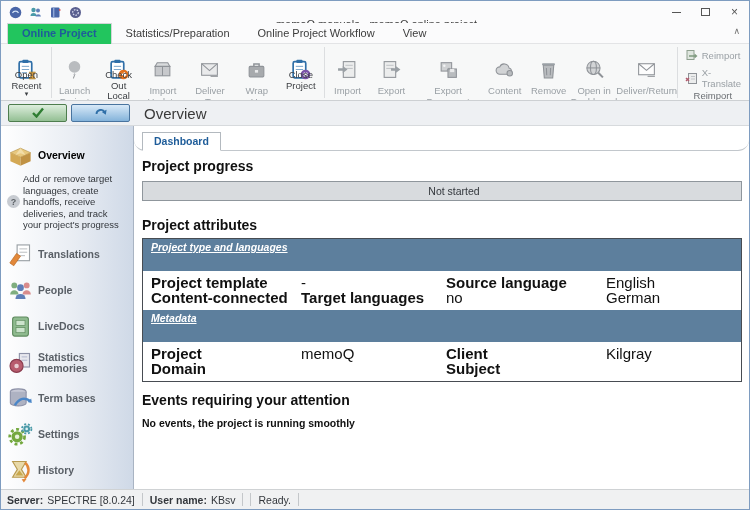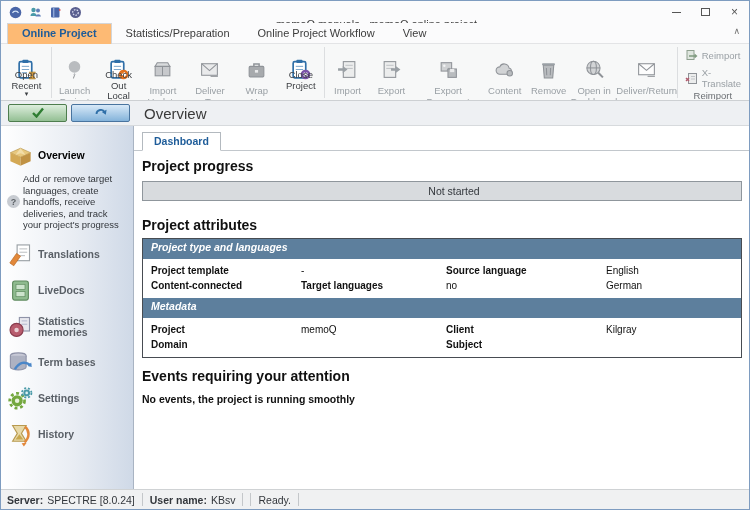--- a/index.html
+++ b/index.html
@@ -33,21 +33,21 @@
     height: 21px; flex: 0 0 21px;
     background: #fbfbfc;
     display: flex; align-items: flex-end;
     padding-left: 6px;
     font-size: 11px;
     border-bottom: 1px solid #e3e4e6;
     position: relative;
   }
   .rtab { padding: 3px 14px 4px 14px; color: #3c3c3c; }
   .rtab.selected {
-    background: #fdba74;
+    background: #22c55e;
     border: 1px solid #d3d5d8; border-bottom: none;
     color: #1e5c99; font-weight: bold;
     margin-bottom: -1px; padding-bottom: 5px; margin-top: 39px;
   }
   .ribbon-collapse { position: absolute; right: 9px; top: 3px; color: #777; font-size: 9px; }
 
   
   .ribbon {
     height: 57px; flex: 0 0 57px;
     background: #f7f8f8;
@@ -109,46 +109,46 @@
   .side-desc { display: flex; padding: 3px 4px 6px 6px; }
   .side-desc .qmark {
     width: 13px; height: 13px; flex: 0 0 13px; border-radius: 50%;
     background: #c7cbd1; color: #5c6166; font-size: 9px; font-weight: bold;
     display: flex; align-items: center; justify-content: center;
     align-self: center; margin-right: 3px;
   }
   .side-desc .dtext { font-size: 9.5px; color: #33373c; line-height: 11.5px; width: 100px; }
 
   .main { flex: 1; background: #fff; display: flex; flex-direction: column; min-width: 0; }
-  .dash-tabrow { padding: 5px 0 0 8px; border-bottom: 1px solid #c2c7cc; }
+  .dash-tabrow { padding: 5px 0 0 8px; border-bottom: 1px solid #c2c7cc; border-radius: 11px; }
   .dash-tab {
     display: inline-block; background: #fff;
     border: 1px solid #b3b9bf; border-bottom: 1px solid #fff;
     margin-bottom: -1px;
     padding: 2px 11px 3px 11px;
     font-size: 10.5px; font-weight: bold; color: #1e5c99;
   }
   .content { padding: 7px 7px 0 8px; font-size: 11px; color: #111; }
   .sec-heading { font-weight: bold; font-size: 14px; color: #111; }
   .progressbar {
     margin-top: 7px; height: 20px;
     background: #d8dbde; border: 1px solid #8f969c;
     display: flex; align-items: center; justify-content: center;
     font-size: 10.5px; color: #33373c; padding-left: 24px;
   }
   .attr-heading { margin-top: 16px; }
   .attr-table { border: 1px solid #474c52; margin-top: 5px; }
   .attr-header {
     background: #5d7f9d; color: #fff;
     font-style: italic; font-weight: bold; font-size: 10.5px;
-    padding: 2px 8px; height: 20px; line-height: 12px;
+    padding: 2px 8px; height: 32px; line-height: 12px; text-decoration: underline;
   }
   .attr-rows { padding: 4px 0 5px 0; }
   .attr-row { display: grid; grid-template-columns: 150px 145px 160px 1fr; padding: 1px 0; }
-  .attr-row .cell { padding-left: 8px; line-height: 13px; font-size: 10px; }
+  .attr-row .cell { padding-left: 8px; line-height: 13px; font-size: 15px; }
   .attr-row .lbl { font-weight: bold; }
   .events-heading { margin-top: 10px; }
   .events-text { margin-top: 9px; font-weight: bold; font-size: 10.5px; }
 
   
   .statusbar {
     height: 20px; flex: 0 0 20px;
     background: #f0f1f2; border-top: 1px solid #cfd2d4;
     display: flex; align-items: center;
     font-size: 10.5px; color: #33373c;
@@ -476,20 +476,33 @@
         <span class="sicon">
           <svg width="27" height="25" viewBox="0 0 24 22">
               <rect x="9" y="2.5" width="11" height="14" fill="#fff" stroke="#9aa0a5"></rect>
               <line x1="11" y1="6" x2="18" y2="6" stroke="#c2c5c8"></line>
               <line x1="11" y1="9" x2="18" y2="9" stroke="#c2c5c8"></line>
               <line x1="11" y1="12" x2="16" y2="12" stroke="#c2c5c8"></line>
               <path d="M2.5 18.5l6-8.5 3.5 2.5-6 8.5z" fill="#e2883a" stroke="#b8651e" stroke-width="0.6"></path>
             </svg>
         </span>
         <span class="slabel">Translations</span>
+      </div>
+      <div class="side-item">
+        <span class="sicon">
+          <svg width="27" height="25" viewBox="0 0 24 22">
+              <circle cx="6.5" cy="6.5" r="2.6" fill="#7fae7f"></circle>
+              <path d="M2.8 14.5a3.7 3.7 0 017.4 0z" fill="#7fae7f"></path>
+              <circle cx="17.5" cy="6.5" r="2.6" fill="#d98c8c"></circle>
+              <path d="M13.8 14.5a3.7 3.7 0 017.4 0z" fill="#d98c8c"></path>
+              <circle cx="12" cy="8.5" r="3" fill="#5f7fb8"></circle>
+              <path d="M7.5 18.5a4.5 4.5 0 019 0z" fill="#5f7fb8"></path>
+            </svg>
+        </span>
+        <span class="slabel">People</span>
       </div>
       <div class="side-item">
         <span class="sicon">
           <svg width="27" height="25" viewBox="0 0 24 22">
               <rect x="5" y="2.5" width="14" height="17" rx="2" fill="#8fbb8f" stroke="#5e8a5e"></rect>
               <rect x="8" y="5.5" width="8" height="4.5" fill="#cde4cd" stroke="#5e8a5e" stroke-width="0.6"></rect>
               <rect x="8" y="12" width="8" height="4.5" fill="#cde4cd" stroke="#5e8a5e" stroke-width="0.6"></rect>
             </svg>
         </span>
         <span class="slabel">LiveDocs</span>

